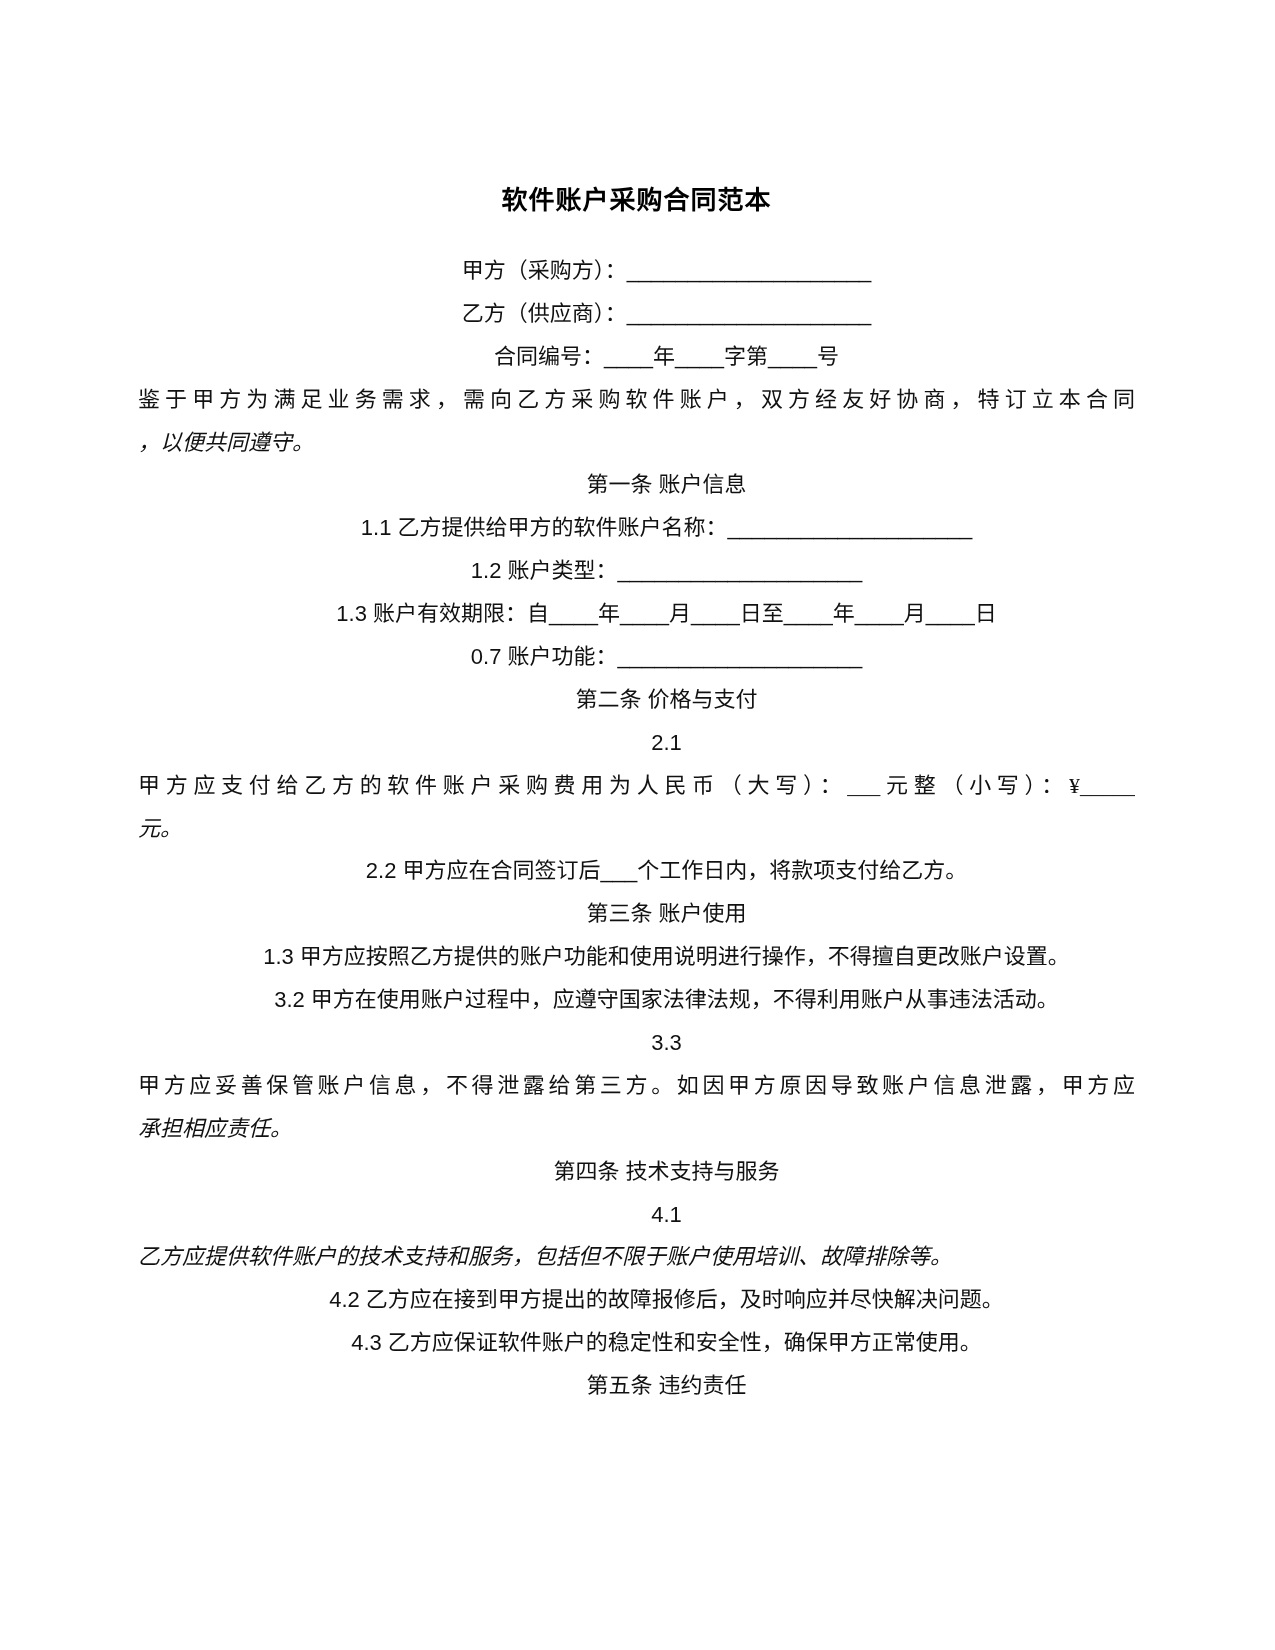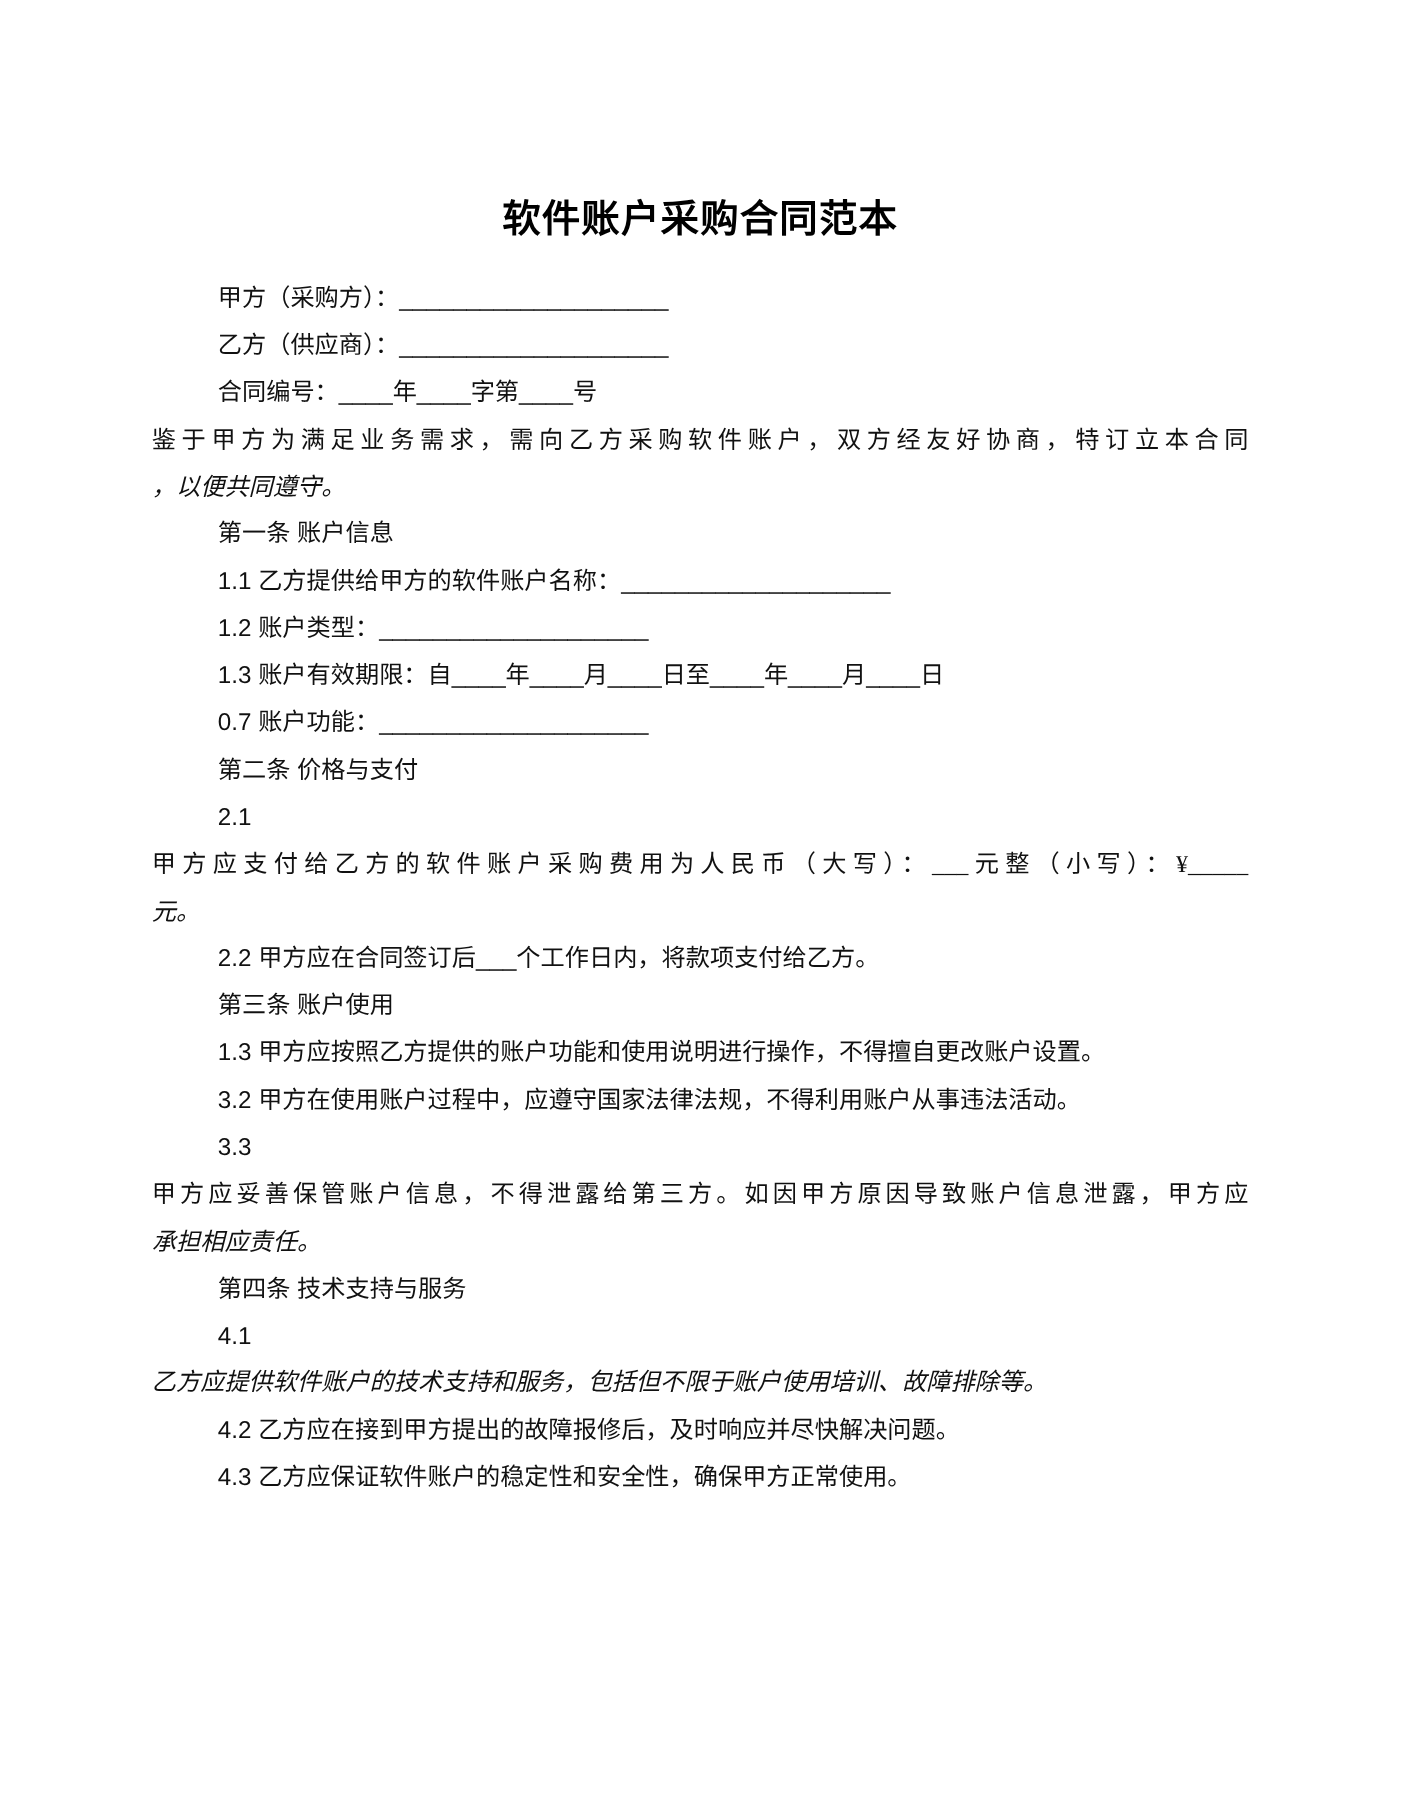--- a/index.html
+++ b/index.html
@@ -19,35 +19,36 @@
   }
   .doc {
     position: absolute;
     left: 138px;
     top: 170px;
     width: 997px;
   }
   .doc-title {
     height: 80px;
     line-height: 60px;
-    font-size: 35px;
+    font-size: 26px;
     font-weight: 700;
     text-align: center;
     color: #000000;
     letter-spacing: 1px;
     white-space: nowrap;
   }
   .line {
     height: 42.9px;
     line-height: 42.9px;
     font-size: 22px;
     white-space: nowrap;
   }
   .line.indent {
     padding-left: 60px;
+    text-align: center;
   }
   .line.flush {
     padding-left: 0;
     font-style: italic;
   }
   .line.justify {
     white-space: normal;
     text-align: justify;
     text-align-last: justify;
     overflow: hidden;
@@ -80,15 +81,16 @@
         <div class="line indent">1.3 甲方应按照乙方提供的账户功能和使用说明进行操作，不得擅自更改账户设置。</div>
         <div class="line indent">3.2 甲方在使用账户过程中，应遵守国家法律法规，不得利用账户从事违法活动。</div>
         <div class="line indent">3.3</div>
         <div class="line justify">甲方应妥善保管账户信息，不得泄露给第三方。如因甲方原因导致账户信息泄露，甲方应</div>
         <div class="line flush">承担相应责任。</div>
         <div class="line indent">第四条 技术支持与服务</div>
         <div class="line indent">4.1</div>
         <div class="line flush">乙方应提供软件账户的技术支持和服务，包括但不限于账户使用培训、故障排除等。</div>
         <div class="line indent">4.2 乙方应在接到甲方提出的故障报修后，及时响应并尽快解决问题。</div>
         <div class="line indent">4.3 乙方应保证软件账户的稳定性和安全性，确保甲方正常使用。</div>
+        <div class="line indent">第五条 违约责任</div>
       </div>
   </div>
 </div>
 
 </body></html>

